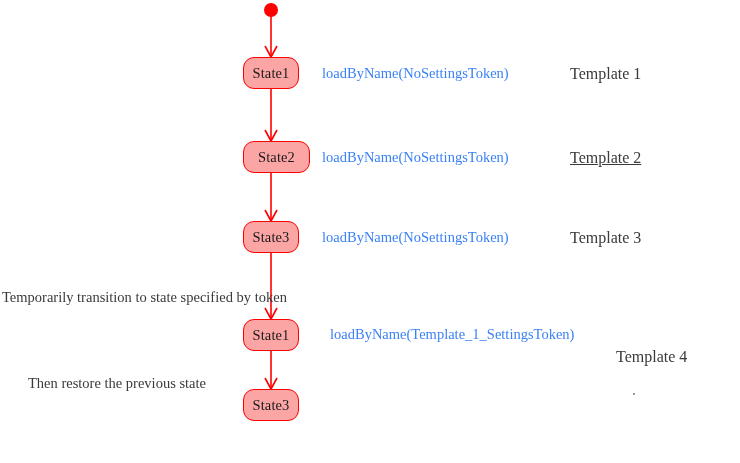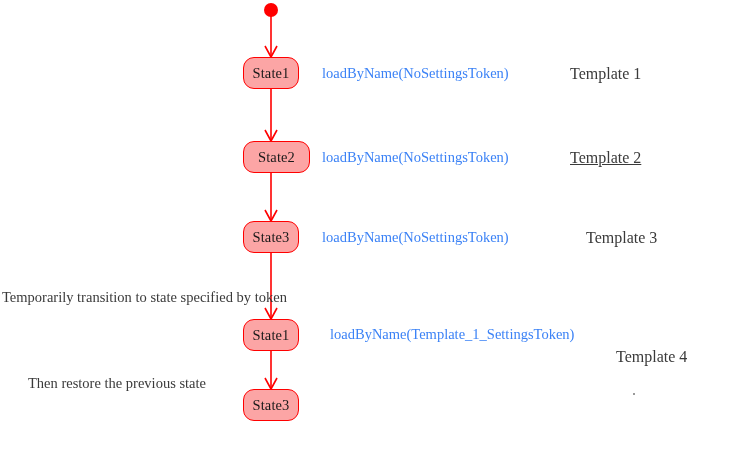--- a/index.html
+++ b/index.html
@@ -142,21 +142,21 @@
     <span class="state-label">State3</span>
   </div>
 
   <div class="edge-label" style="left:322px; top:66px;">loadByName(NoSettingsToken)</div>
   <div class="edge-label" style="left:322px; top:150px;">loadByName(NoSettingsToken)</div>
   <div class="edge-label" style="left:322px; top:230px;">loadByName(NoSettingsToken)</div>
   <div class="edge-label" style="left:318px; top:327px;margin-left:12px;">loadByName(Template_1_SettingsToken)</div>
 
   <div class="template-label" style="left:570px; top:66px;">Template 1</div>
   <div class="template-label" style="left:570px; top:150px;text-decoration:underline;">Template 2</div>
-  <div class="template-label" style="left:586px; top:230px;">Template 3</div>
+  <div class="template-label" style="left:570px; top:230px;">Template 3</div>
   <div class="template-label" style="left:616px; top:327px;margin-top:22px;">Template 4</div>
 
   <div class="note-label" style="left:28px; top:376px;">Then restore the previous state</div>
   <div class="note-label" style="left:2px; top:290px;">Temporarily transition to state specified by token</div>
 
   <div class="artifact-dot" style="left:633px; top:393px;"></div>
 
 </div>
 
 </body></html>

